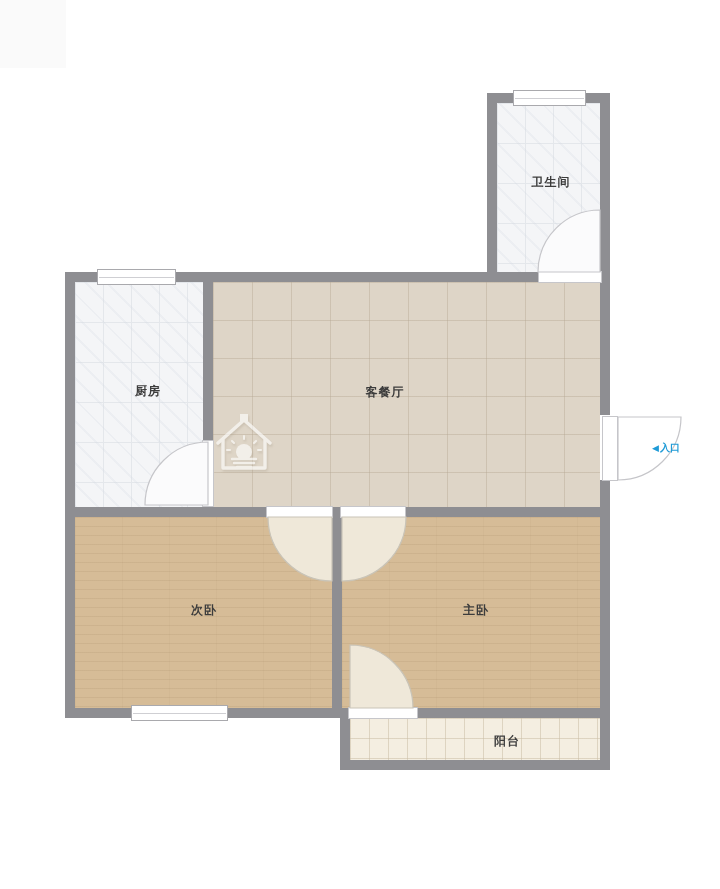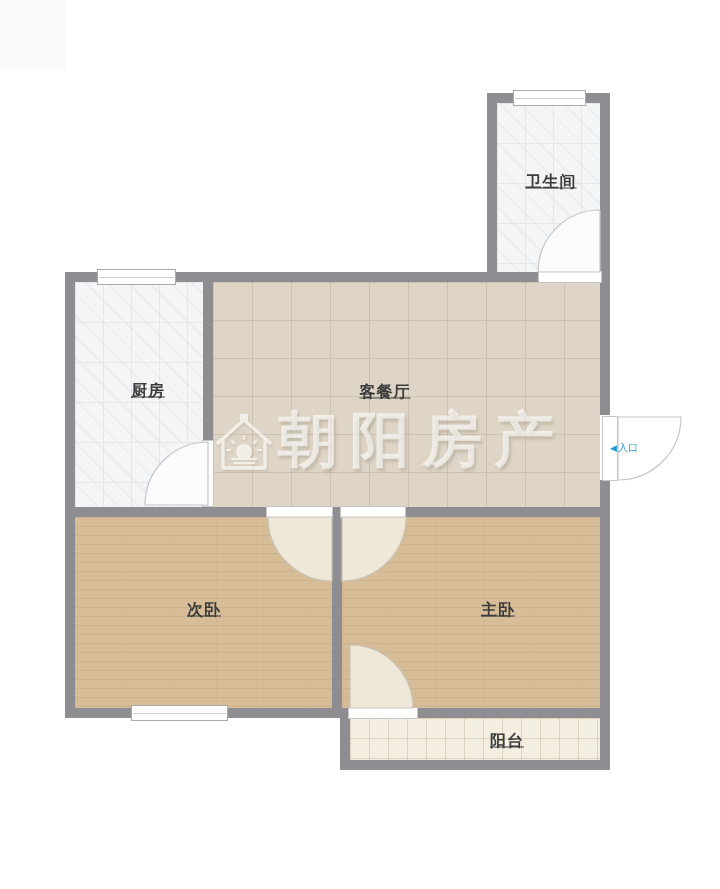--- a/index.html
+++ b/index.html
@@ -45,26 +45,26 @@
   }
 
   
   .window{position:absolute;background:#ffffff;border:1px solid #a9a9ad;}
   .window::after{content:"";position:absolute;left:1px;right:1px;top:50%;border-top:1px solid #cfcfd3;}
   .leaf{position:absolute;background:#ffffff;border:1px solid #c6c6ca;}
 
   
   .room-label{
     position:absolute;transform:translate(-50%,-50%);
-    font-size:16px;font-weight:bold;color:var(--c-label,#3c3c3c);
-    letter-spacing:1px;white-space:nowrap;text-decoration:underline;
+    font-size:12px;font-weight:bold;color:var(--c-label,#3c3c3c);
+    letter-spacing:1px;white-space:nowrap;
   }
   .entrance-label{
-    position:absolute;font-size:10px;font-weight:normal;
-    color:var(--c-entrance-accent,#1f9bd7);white-space:nowrap;line-height:10px;
+    position:absolute;font-size:10px;font-weight:bold;
+    color:var(--c-entrance-accent,#1f9bd7);white-space:nowrap;line-height:10px;margin-left:42px;
   }
   .entrance-label .arrow{font-size:9px;margin-right:1px;}
 
   
   .wm-text{
     position:absolute;left:278px;top:409px;
     font-size:60px;font-weight:bold;letter-spacing:12px;line-height:1;
     color:rgba(255,255,255,0.62);
     text-shadow:2px 3px 3px rgba(150,138,118,0.35);
     white-space:nowrap;pointer-events:none;
@@ -125,34 +125,33 @@
     <path class="arc-cream" d="M268,517 A64,64 0 0 0 332,581 L332,517 Z"></path>
     <path class="arc-cream" d="M406,517 A64,64 0 0 1 342,581 L342,517 Z"></path>
     <path class="arc-cream" d="M350,645 A63,63 0 0 1 413,708 L350,708 Z"></path>
     <path class="arc-white" d="M618,417 L681,417 A63,63 0 0 1 618,480 Z"></path>
   </svg>
 
   <div class="room-label" style="left:551px;top:182px;">卫生间</div>
   <div class="room-label" style="left:148px;top:391px;">厨房</div>
   <div class="room-label" style="left:385px;top:392px;">客餐厅</div>
   <div class="room-label" style="left:204px;top:610px;">次卧</div>
-  <div class="room-label" style="left:498px;top:610px;">主卧</div>
+  <div class="room-label" style="left:476px;top:610px;">主卧</div>
   <div class="room-label" style="left:507px;top:741px;">阳台</div>
 
   <div class="entrance-label" style="left:610px;top:443px;">
     <span class="arrow">◀</span><span>入口</span>
   </div>
 
   <svg class="wm-logo" viewBox="0 0 62 62">
     <g fill="none" stroke="#ffffff" stroke-width="3.4" stroke-linecap="round" stroke-linejoin="round">
       <rect x="27" y="2" width="8" height="7" fill="#ffffff" stroke="none"></rect>
       <path d="M5,31 L31,8 L57,31"></path>
       <path d="M10,28 L10,56 L52,56 L52,28"></path>
     </g>
     <g stroke="#ffffff" stroke-width="2" stroke-linecap="round">
       <circle cx="31" cy="40" r="8" fill="#ffffff" stroke="none"></circle>
       <path d="M31,27 L31,24 M21,31 L19,29 M41,31 L43,29 M17,38 L14,38 M45,38 L48,38" fill="none"></path>
       <path d="M19,47 L43,47 M21,51 L41,51 M24,55 L38,55" fill="none" stroke-width="2.4"></path>
     </g>
   </svg>
-  <div class="wm-text">朝阳房产</div>
 
 </div>
 
 </body></html>

